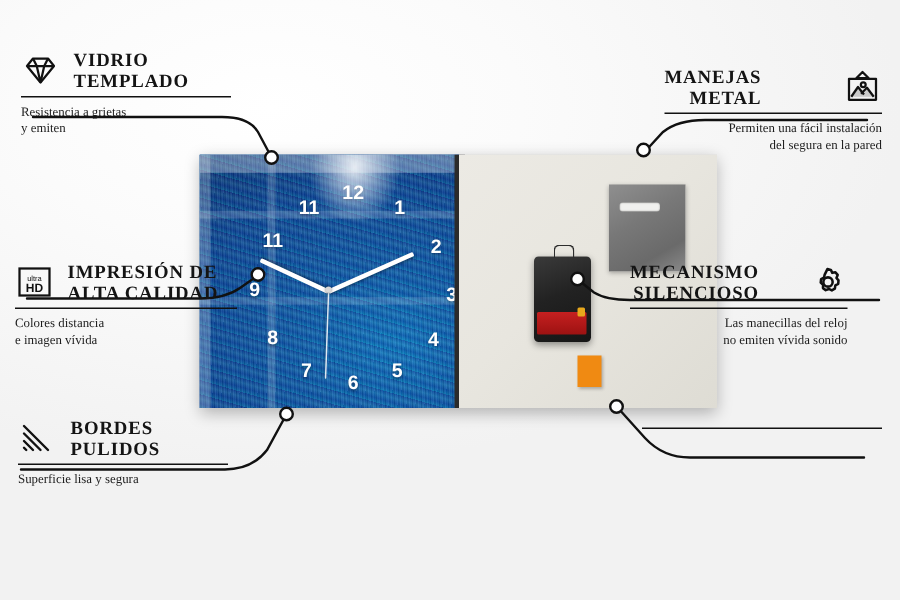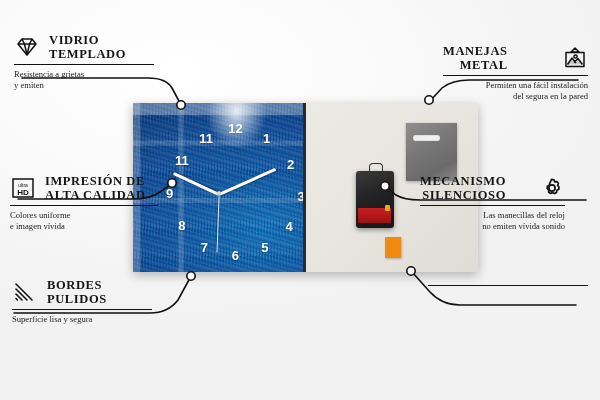--- a/index.html
+++ b/index.html
@@ -204,21 +204,21 @@
         <svg viewBox="0 0 26 24">
           <rect x="3" y="3" width="20" height="18" fill="none" stroke="#111" stroke-width="1.5"></rect>
           <text x="13" y="11" font-family="Liberation Sans, sans-serif" font-size="5" text-anchor="middle" fill="#111">ultra</text>
           <text x="13" y="18.5" font-family="Liberation Sans, sans-serif" font-size="8" font-weight="bold" text-anchor="middle" fill="#111">HD</text>
         </svg>
       </span>
       <span class="title">IMPRESIÓN DE
 ALTA CALIDAD</span>
     </div>
     <div class="rule" style="width:148px;"></div>
-    <div class="sub">Colores uniforme
+    <div class="sub">Colores distancia
 e imagen vívida</div>
   </div>
 
   <div class="label left" style="left:12px;top:278px;width:140px;">
     <div class="row">
       <span class="ico">
         <svg viewBox="0 0 26 24">
             <g stroke="#111" stroke-width="1.6" stroke-linecap="round">
           <line x1="4" y1="4" x2="20" y2="20"></line>
           <line x1="4" y1="9" x2="15" y2="20"></line>

